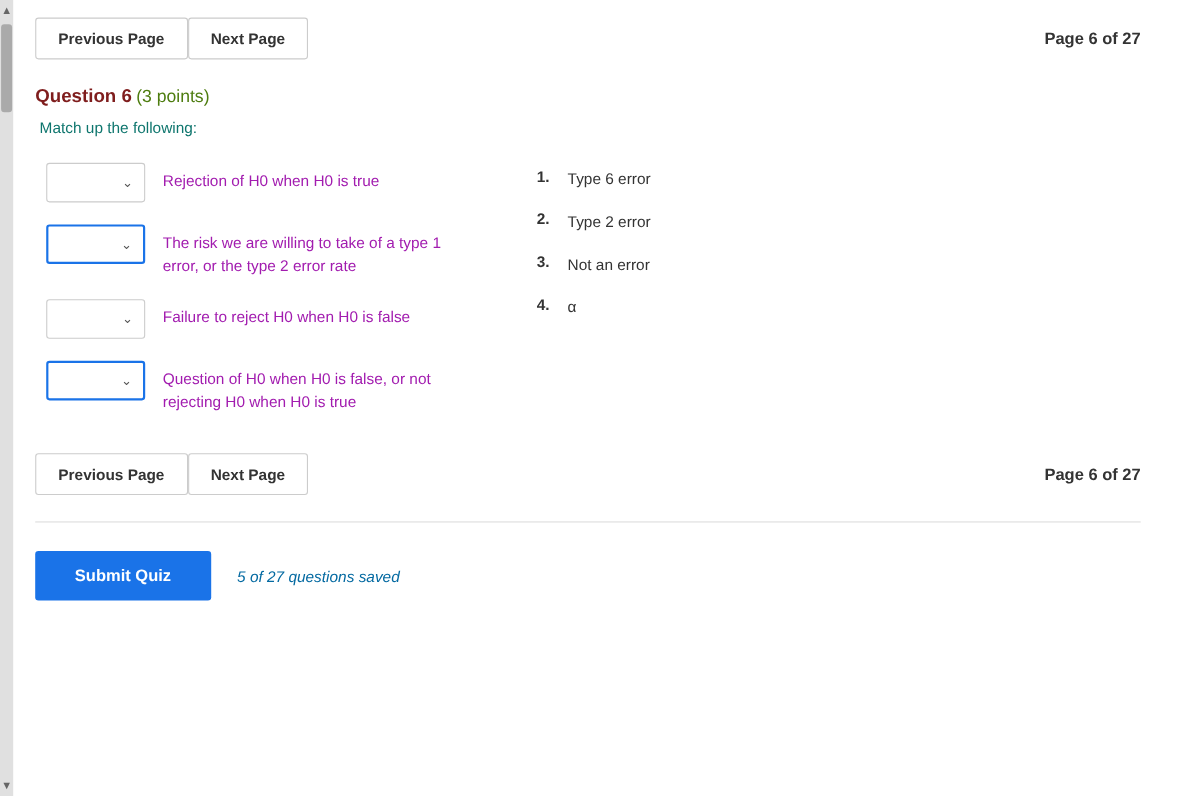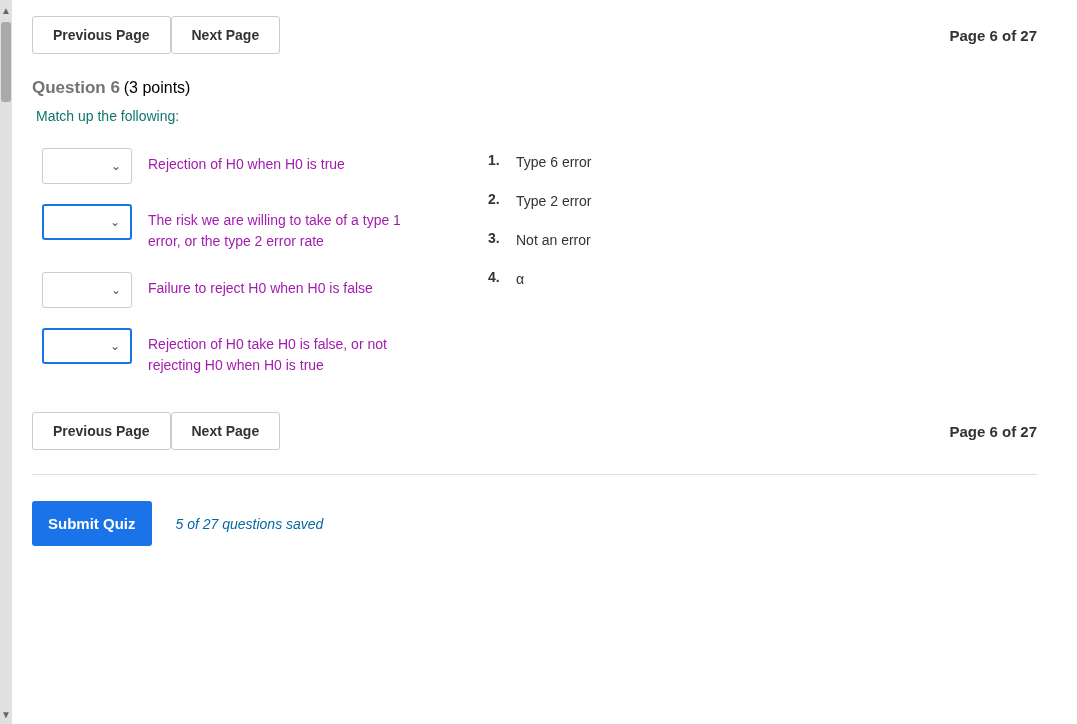--- a/index.html
+++ b/index.html
@@ -74,26 +74,26 @@
       font-weight: 700;
     }
 
     
     .question-header {
       margin-bottom: 10px;
     }
     .question-header .question-title {
       font-size: 17px;
       font-weight: 700;
-      color: #737373;
+      color: #7f1d1d;
     }
     .question-header .question-points {
       font-size: 16px;
       font-weight: 400;
-      color: #000000;
+      color: #4d7c0f;
       text-align: center;
     }
     .question-instruction {
       font-size: 14px;
       color: #0f766e;
       margin-bottom: 24px;
       margin-left: 4px;
     }
 
     
@@ -188,21 +188,21 @@
     .submit-bar {
       display: flex;
       align-items: center;
       gap: 24px;
       padding: 10px 0;
     }
     .submit-btn {
       background: #1a73e8;
       color: #fff;
       border: none;
-      padding: 14px 16px;
+      padding: 14px 36px;
       font-size: 15px;
       font-weight: 600;
       border-radius: 3px;
       cursor: pointer;
     }
     .saved-text {
       font-size: 14px;
       color: #0369a1;
       font-style: italic;
     }
@@ -254,21 +254,21 @@
         <div class="match-dropdown">
           <span class="chevron">⌄</span>
         </div>
         <div class="match-label">Failure to reject H0 when H0 is false</div>
       </div>
 
       <div class="match-row">
         <div class="match-dropdown focused">
           <span class="chevron">⌄</span>
         </div>
-        <div class="match-label">Rejection of H0 take H0 is false, or not rejecting H0 when H0 is true</div>
+        <div class="match-label">Question of H0 when H0 is false, or not rejecting H0 when H0 is true</div>
       </div>
 
     </div>
 
     <div class="match-right">
       <div class="answer-item">
         <span class="answer-num">1.</span>
         <span class="answer-text">Type 6 error</span>
       </div>
       <div class="answer-item">

